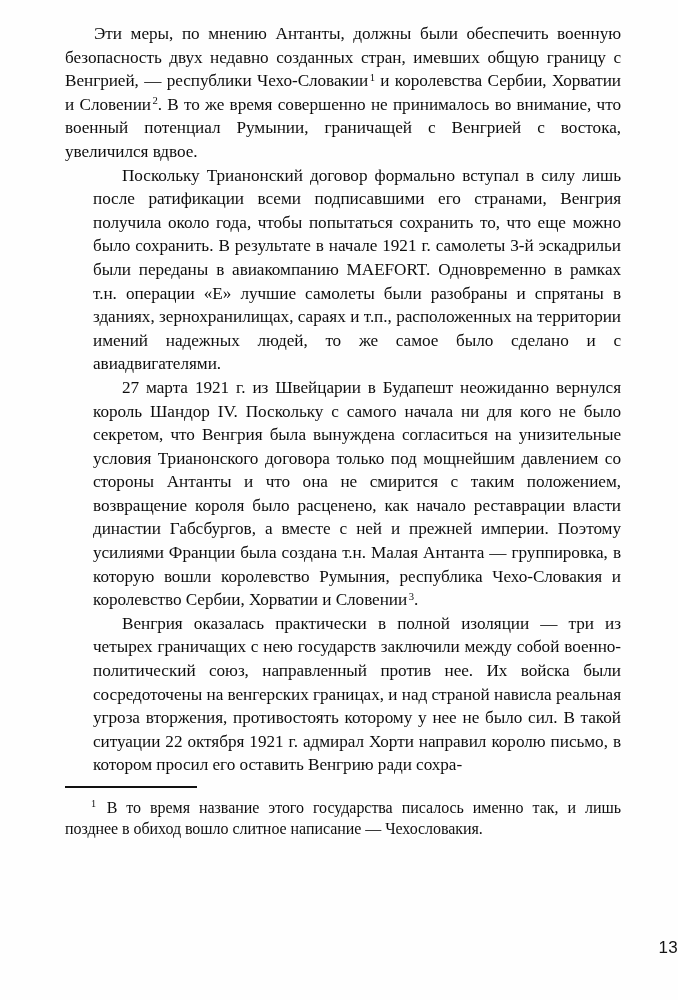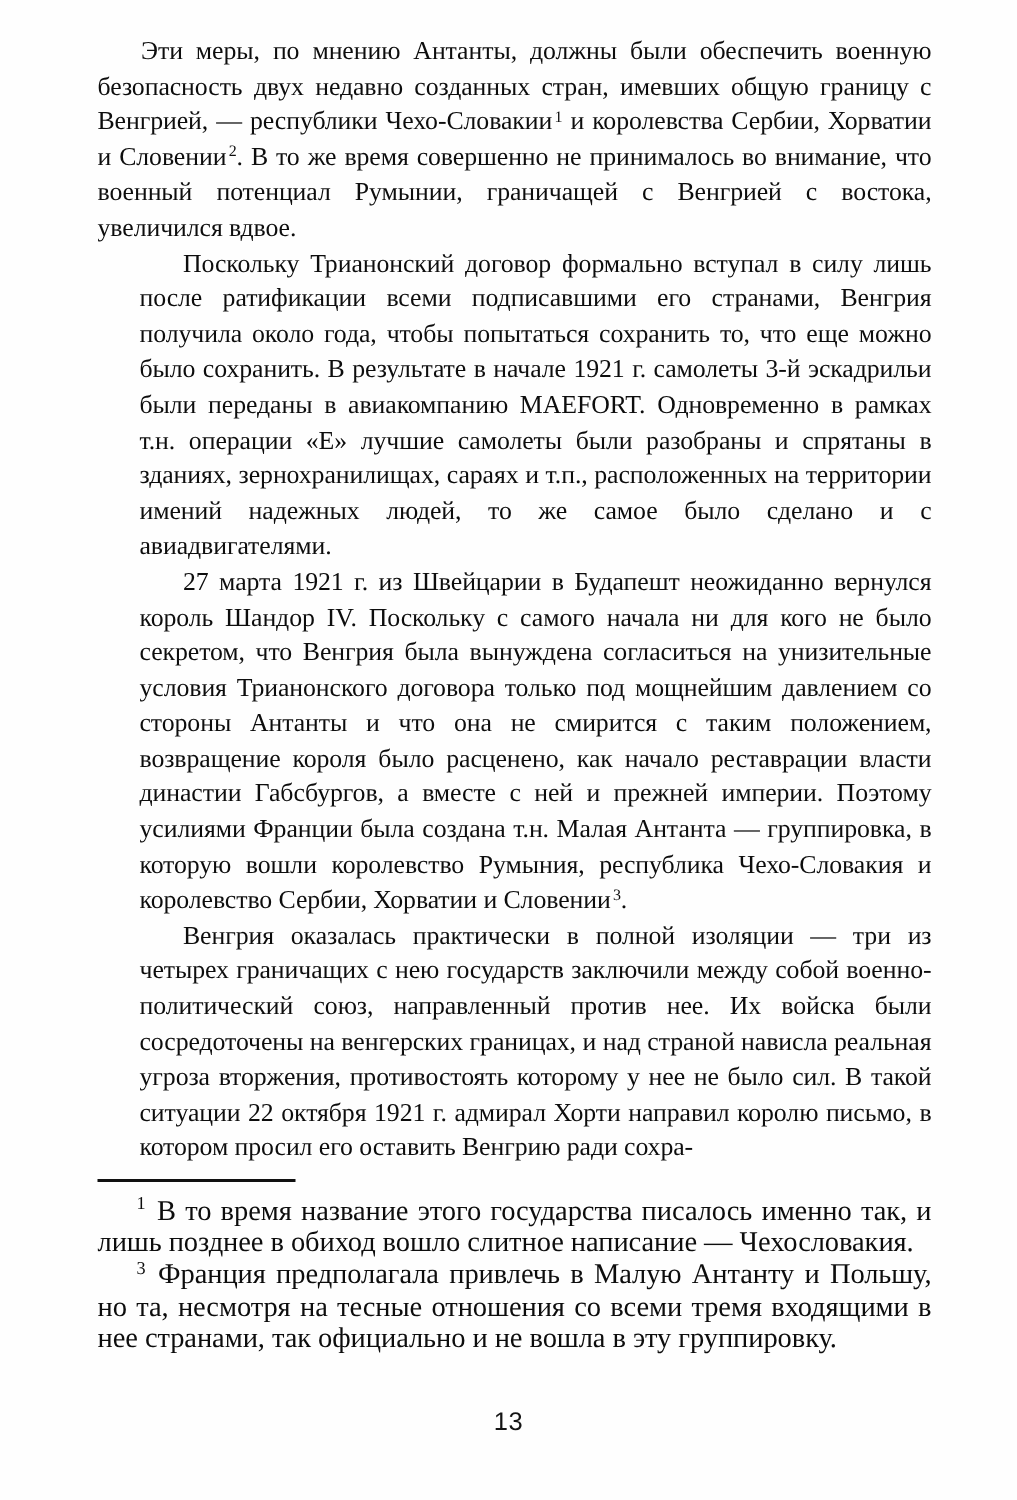--- a/index.html
+++ b/index.html
@@ -67,38 +67,38 @@
     height: 0;
     border: 0;
     border-top: 2.2px solid #111;
     margin: 0 0 9px 0;
   }
   .fn {
     margin: 0;
     text-align: justify;
     text-align-last: left;
     text-indent: 26px;
-    font-size: 19px;
+    font-size: 16px;
     line-height: 21.2px;
     letter-spacing: -0.05px;
   }
   .fn sup {
     font-size: 0.64em;
     vertical-align: 0.55em;
     line-height: 0;
     padding-right: 1.5px;
   }
 
   
   .folio {
     position: absolute;
     left: 0;
     top: 938px;
     width: 678px;
-    text-align: center;
+    text-align: right;
     font-family: "Liberation Sans", "DejaVu Sans", sans-serif;
     font-size: 17px;
     color: #141414;
     letter-spacing: 0.3px;
   }
 </style>
 </head>
 <body>
 
 <div class="page" style="background: rgb(254, 254, 254); color: rgb(13, 13, 13);">
@@ -106,18 +106,17 @@
   <div class="text-column">
     <p class="para">Эти меры, по мнению Антанты, должны были обеспечить военную безопасность двух недавно созданных стран, имевших общую границу с Венгрией, — республики Чехо-Словакии<sup class="fnref">1</sup> и королевства Сербии, Хорватии и Словении<sup class="fnref">2</sup>. В то же время совершенно не принималось во внимание, что военный потенциал Румынии, граничащей с Венгрией с востока, увеличился вдвое.</p>
     <p class="para">Поскольку Трианонский договор формально вступал в силу лишь после ратификации всеми подписавшими его странами, Венгрия получила около года, чтобы попытаться сохранить то, что еще можно было сохранить. В результате в начале 1921 г. самолеты 3-й эскадрильи были переданы в авиакомпанию MAEFORT. Одновременно в рамках т.н. операции «Е» лучшие самолеты были разобраны и спрятаны в зданиях, зернохранилищах, сараях и т.п., расположенных на территории имений надежных людей, то же самое было сделано и с авиадвигателями.</p>
     <p class="para">27 марта 1921 г. из Швейцарии в Будапешт неожиданно вернулся король Шандор IV. Поскольку с самого начала ни для кого не было секретом, что Венгрия была вынуждена согласиться на унизительные условия Трианонского договора только под мощнейшим давлением со стороны Антанты и что она не смирится с таким положением, возвращение короля было расценено, как начало реставрации власти династии Габсбургов, а вместе с ней и прежней империи. Поэтому усилиями Франции была создана т.н. Малая Антанта — группировка, в которую вошли королевство Румыния, республика Чехо-Словакия и королевство Сербии, Хорватии и Словении<sup class="fnref">3</sup>.</p>
     <p class="para">Венгрия оказалась практически в полной изоляции — три из четырех граничащих с нею государств заключили между собой военно-политический союз, направленный против нее. Их войска были сосредоточены на венгерских границах, и над страной нависла реальная угроза вторжения, противостоять которому у нее не было сил. В такой ситуации 22 октября 1921 г. адмирал Хорти направил королю письмо, в котором просил его оставить Венгрию ради сохра-</p>
   </div>
 
   <div class="footnotes">
     <hr class="fn-rule">
     <p class="fn"><sup>1</sup> В то время название этого государства писалось именно так, и лишь позднее в обиход вошло слитное написание — Чехословакия.</p>
-    <p class="fn"><sup>3</sup> Франция предполагала привлечь в Малую Антанту и Польшу, но та, несмотря на тесные отношения со всеми тремя входящими в нее странами, так официально и не вошла в эту группировку.</p>
   </div>
 
   <div class="folio">13</div>
 
 </div>
 
 </body></html>

